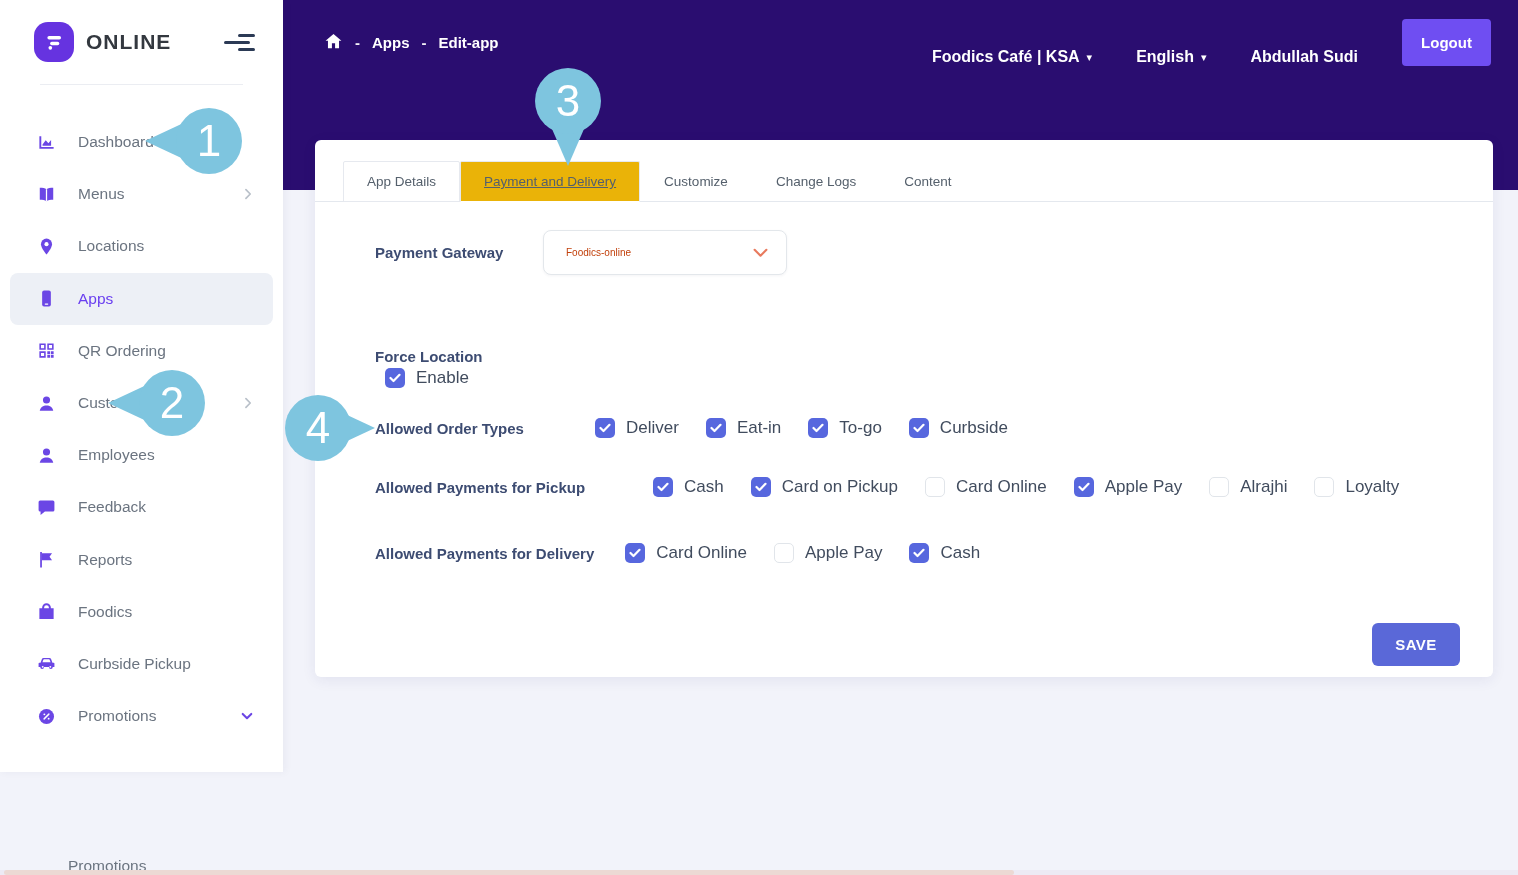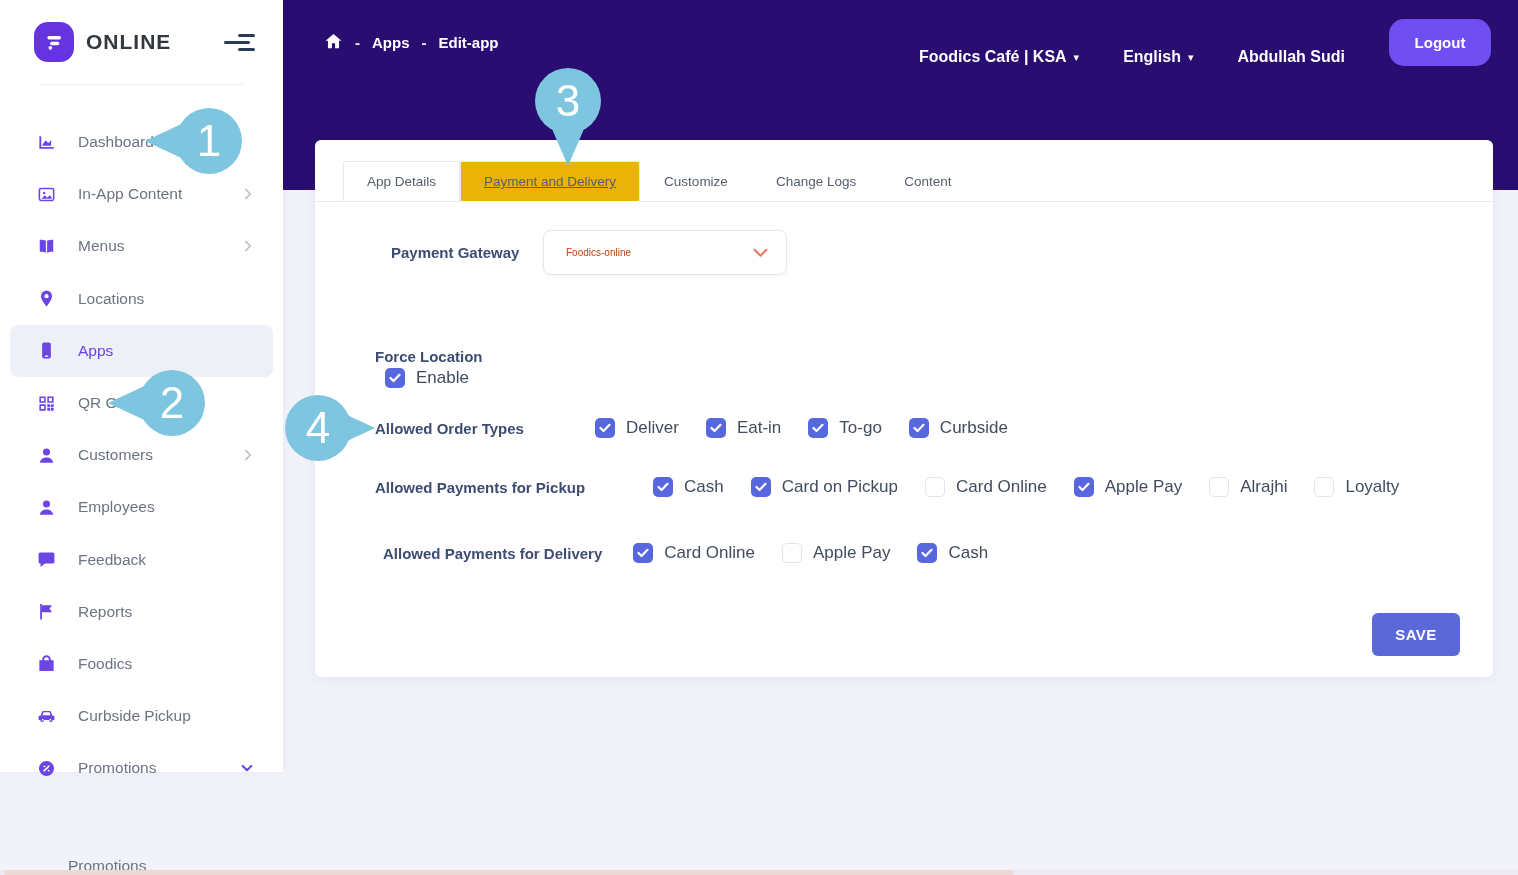--- a/index.html
+++ b/index.html
@@ -9,21 +9,21 @@
   
   .header-band { position:absolute; left:283px; top:0; right:0; height:190px; background:#2a0d70; }
   .header-row { position:absolute; left:283px; top:0; right:0; height:85px; display:flex; align-items:center; justify-content:space-between; padding:0 27px 0 41px; color:#fff; }
   .crumbs { display:flex; align-items:center; gap:12px; font-size:15px; font-weight:bold; }
   .crumbs .sep { font-weight:bold; opacity:.95; }
   .crumb { color:#fff; text-decoration:none; cursor:pointer; }
   .home-ic { display:inline-flex; margin-top:-2px; cursor:pointer; }
   .header-right { display:flex; align-items:center; gap:44px; font-size:16px; font-weight:bold; }
   .caret { font-size:11px; margin-left:7px; position:relative; top:-1px; }
   .hr-item { cursor:pointer; white-space:nowrap;margin-top:28px; }
-  .logout-btn { background:#6f4ef2; color:#fff; border:none; border-radius:15px; font-size:15px; font-weight:bold; width:102px; height:47px; cursor:pointer; font-family:inherit; }
+  .logout-btn { background:#6f4ef2; color:#fff; border:none; border-radius:4px; font-size:15px; font-weight:bold; width:89px; height:47px; cursor:pointer; font-family:inherit; }
 
   
   .sidebar { position:absolute; left:0; top:0; width:283px; height:772px; background:#fff; box-shadow:2px 0 8px rgba(30,30,80,.05); z-index:5; }
   .logo-row { display:flex; align-items:center; height:84px; padding:0 24px 0 34px; }
   .logo-mark { width:40px; height:40px; border-radius:14px; background:#6633e0; display:flex; align-items:center; justify-content:center; flex:0 0 auto; }
   .brand-name { font-size:21px; font-weight:bold; color:#33383f; letter-spacing:1px; margin-left:12px; flex:1; }
   .menu-toggle { display:flex; flex-direction:column; align-items:flex-end; gap:4px; cursor:pointer; padding:4px; }
   .menu-toggle i { display:block; height:3px; border-radius:2px; background:#2b3a55; }
   .menu-toggle i.b1 { width:17px; }
   .menu-toggle i.b2 { width:26px; margin-right:5px; }
@@ -40,40 +40,40 @@
   .sub-item { position:absolute; top:846px; left:68px; height:40px; display:flex; align-items:center; font-size:15.5px; color:#6b7480; cursor:pointer; }
 
   
   .card { position:absolute; left:315px; top:140px; width:1178px; height:537px; background:#fff; border-radius:6px; box-shadow:0 3px 14px rgba(40,40,110,.08); z-index:2; }
   .tabs { display:flex; margin-top:21px; padding-left:28px; border-bottom:1px solid #e4e8ee; position:relative; }
   .tab { padding:12px 23px; font-size:13.5px; color:#55606c; cursor:pointer; border:1px solid transparent; margin-bottom:-1px; white-space:nowrap; }
   .tab.boxed { border-color:#e6e9ef; border-radius:2px 2px 0 0; }
   .tab.active { border-color:#e6e9ef; border-bottom-color:#fff; background:#eab308; border-radius:2px 2px 0 0;text-decoration:underline; }
 
   .f-label { font-size:15px; font-weight:bold; color:#3d4c72; }
-  .row-gateway { position:absolute; left:76px; top:90px; display:flex; align-items:center; }
+  .row-gateway { position:absolute; left:60px; top:90px; display:flex; align-items:center; }
   .select-box { position:absolute; left:228px; top:90px; width:244px; height:45px; border:1px solid #e3e7eb; border-radius:8px; box-shadow:0 1px 3px rgba(30,30,80,.05); display:flex; align-items:center; padding:0 18px 0 22px; cursor:pointer; background:#fff; }
   .select-box .sel-val { flex:1; font-size:10px; color:#c2410c; }
   .row-gateway .f-label { line-height:45px; }
 
   .force-label { position:absolute; left:60px; top:208px; }
   .enable-row { position:absolute; left:70px; top:228px; }
   .row-group { position:absolute; display:flex; align-items:center; }
   .row-order { left:60px; top:266px; height:44px; }
   .row-pickup { left:60px; top:325px; height:44px; }
-  .row-delivery { left:68px; top:391px; height:44px;justify-content:flex-end; }
+  .row-delivery { left:60px; top:391px; height:44px;justify-content:flex-end; }
   .grp-label-order { position:absolute; left:60px; top:280px; }
   .grp-boxes { display:flex; align-items:center; }
   .cb-item { display:inline-flex; align-items:center; margin-right:27px; cursor:pointer; }
   .cb { width:20px; height:20px; border-radius:5px; display:inline-flex; align-items:center; justify-content:center; flex:0 0 auto; }
   .cb.on { background:#5767de; }
   .cb.off { background:#fff; border:1.5px solid #e1e5ea; }
   .cb-txt { font-size:17px; color:#414c5e; margin-left:11px; white-space:nowrap; }
 
-  .save-btn { position:absolute; right:33px; bottom:21px; width:88px; height:43px; background:#5a68d8; color:#fff; border:none; border-radius:6px; font-size:15px; font-weight:bold; letter-spacing:.5px; cursor:pointer; font-family:inherit; }
+  .save-btn { position:absolute; right:33px; bottom:11px; width:88px; height:43px; background:#5a68d8; color:#fff; border:none; border-radius:6px; font-size:15px; font-weight:bold; letter-spacing:.5px; cursor:pointer; font-family:inherit; }
 
   
   .pin { position:absolute; z-index:9; }
   .pin svg { display:block; }
   .pin text { fill:#fff; font-family:"Liberation Sans",sans-serif; font-size:44px; }
 
   
   .hscroll { position:absolute; left:0; right:0; bottom:0; height:5px; background:#edeaf4; z-index:10; }
   .hscroll .thumb { position:absolute; left:4px; top:0; width:1010px; height:5px; background:#ecd9d4; border-radius:3px; }
 </style>
@@ -126,35 +126,20 @@
             <svg viewBox="0 0 24 24" width="19" height="19">
               <path d="M3 4v16h18v-2.4H5.4V4H3z" fill="currentColor"></path>
               <path d="M7 14.5l4-5.5 3.4 3.8 3.4-4V16H7v-1.5z" fill="currentColor"></path>
             </svg>
           </span>
           <span class="s-label">Dashboard</span>
         </div>
         <div class="side-item">
           <span class="s-icon">
             <svg viewBox="0 0 24 24" width="19" height="19">
-              <rect x="3" y="4.5" width="18" height="15" rx="2" fill="none" stroke="currentColor" stroke-width="2"></rect>
-              <circle cx="9" cy="10" r="1.6" fill="currentColor"></circle>
-              <path d="M5.5 17.5l4.5-4.5 3 3 3-3 2.5 2.5v2H5.5z" fill="currentColor"></path>
-            </svg>
-          </span>
-          <span class="s-label">In-App Content</span>
-          <span class="s-chev right">
-            <svg viewBox="0 0 10 14" width="9" height="12">
-              <path d="M2 2l5 5-5 5" fill="none" stroke="currentColor" stroke-width="2" stroke-linecap="round" stroke-linejoin="round"></path>
-            </svg>
-          </span>
-        </div>
-        <div class="side-item">
-          <span class="s-icon">
-            <svg viewBox="0 0 24 24" width="19" height="19">
               <path d="M12 5.3C10 4 7.2 3.4 3.5 3.4v15.2c3.7 0 6.5.6 8.5 1.9 2-1.3 4.8-1.9 8.5-1.9V3.4c-3.7 0-6.5.6-8.5 1.9z" fill="currentColor"></path>
               <path d="M12 5.3v15.2" stroke="#fff" stroke-width="1.6"></path>
             </svg>
           </span>
           <span class="s-label">Menus</span>
           <span class="s-chev right">
             <svg viewBox="0 0 10 14" width="9" height="12">
               <path d="M2 2l5 5-5 5" fill="none" stroke="currentColor" stroke-width="2" stroke-linecap="round" stroke-linejoin="round"></path>
             </svg>
           </span>

